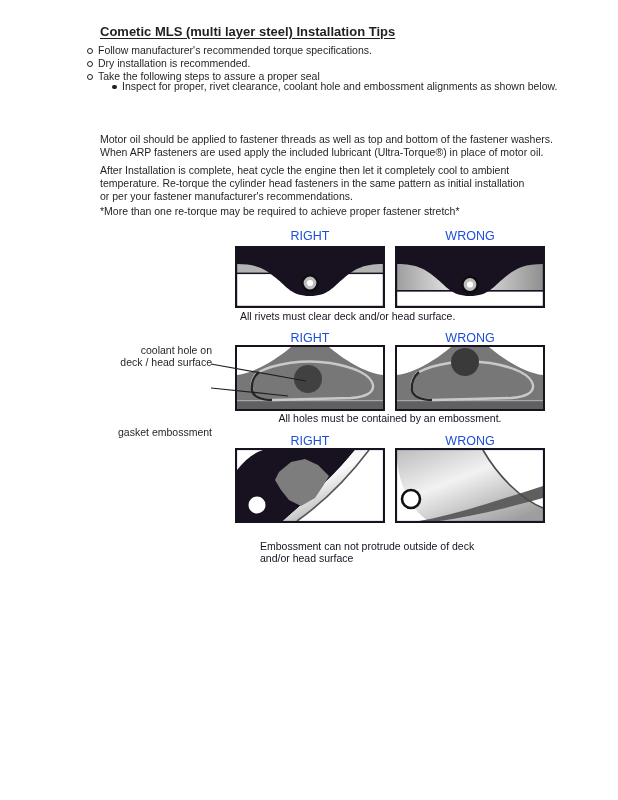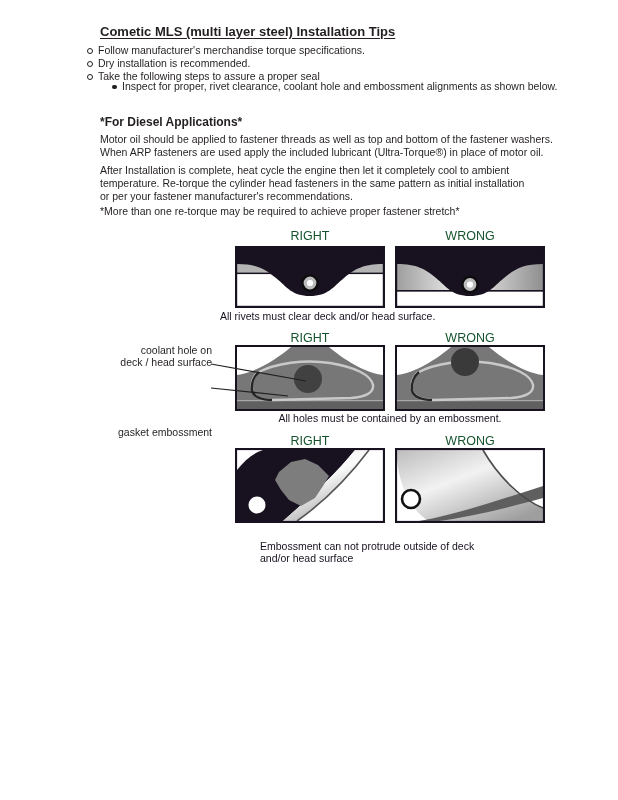--- a/index.html
+++ b/index.html
@@ -29,50 +29,49 @@
     background:#231f20; border-radius:50%;
   }
 
   .diesel-heading { left:100px; top:115px; font-size:12px; font-weight:bold; margin:0; }
   .para { left:100px; font-size:10.5px; }
   .para div { line-height:13px; white-space:nowrap; }
   .para-1 { top:133px; }
   .para-2 { top:164px; }
   .retorque-note { left:100px; top:205px; font-size:10.5px; white-space:nowrap; }
 
-  .rw-label { width:150px; text-align:center; font-size:12.5px; color:#14532d; }
+  .rw-label { width:150px; text-align:center; font-size:12.5px; color:#1d4ed8; }
   .diag-box { width:150px; }
   .diag-caption { font-size:10.5px; color:#18111f; }
   .caption-center { width:310px; text-align:center; }
 
   .callout { text-align:right; font-size:10.5px; line-height:11.5px; }
 
   .disclaimer { left:100px; top:571px; width:424px; font-size:6.3px; line-height:7.9px; }
   .disclaimer .dhead { font-weight:bold; margin-bottom:6px; font-size:6.5px; }
   .disclaimer p { margin:0 0 6.5px 0; }
 
   .footer-code { left:408px; top:757px; font-size:14px; }
 </style>
 </head>
 <body>
 
 <div class="sheet">
 
   <h1 class="abs page-title">Cometic MLS (multi layer steel) Installation Tips</h1>
 
   <ul class="abs tips">
-    <li>Follow manufacturer's merchandise torque specifications.</li>
+    <li>Follow manufacturer's recommended torque specifications.</li>
     <li>Dry installation is recommended.</li>
     <li>Take the following steps to assure a proper seal</li>
   </ul>
   <ul class="abs subtips">
     <li>Inspect for proper, rivet clearance, coolant hole and embossment alignments as shown below.</li>
   </ul>
 
-  <h2 class="abs diesel-heading">*For Diesel Applications*</h2>
 
   <div class="abs para para-1">
     <div>Motor oil should be applied to fastener threads as well as top and bottom of the fastener washers.</div>
     <div>When ARP fasteners are used apply the included lubricant (Ultra-Torque®) in place of motor oil.</div>
   </div>
 
   <div class="abs para para-2">
     <div>After Installation is complete, heat cycle the engine then let it completely cool to ambient</div>
     <div>temperature. Re-torque the cylinder head fasteners in the same pattern as initial installation</div>
     <div>or per your fastener manufacturer's recommendations.</div>
@@ -106,21 +105,21 @@
     <rect x="1" y="1" width="148" height="60" fill="#ffffff"></rect>
     <rect x="2" y="17" width="146" height="27" fill="url(#g1w)"></rect>
     <rect x="2" y="44" width="146" height="1.8" fill="#18111f"></rect>
     <rect x="2" y="45.8" width="146" height="14.2" fill="#ffffff"></rect>
     <path d="M2,2 H148 V18 C128,18 120,23 109,32 C98,41 93,50 75,50 C57,50 52,41 41,32 C30,23 22,18 2,18 Z" fill="#18111f"></path>
     <circle cx="75" cy="38.5" r="7.6" fill="#bdbdbd" stroke="#0d0d0d" stroke-width="2.4"></circle>
     <circle cx="75" cy="38.5" r="3.1" fill="#ffffff"></circle>
     <rect x="1" y="1" width="148" height="60" fill="none" stroke="#18111f" stroke-width="2.4"></rect>
   </svg>
 
-  <div class="abs diag-caption nowrap" style="left:220px; top:310px;text-align:right;">All rivets must clear deck and/or head surface.</div>
+  <div class="abs diag-caption nowrap" style="left:240px; top:310px;text-align:right;">All rivets must clear deck and/or head surface.</div>
 
   <div class="abs rw-label" style="left:235px; top:331px;">RIGHT</div>
   <div class="abs rw-label" style="left:395px; top:331px;">WRONG</div>
 
   <div class="abs callout" style="left:118px; top:345px; width:94px;">
     <div>coolant hole on</div>
     <div>deck / head surface</div>
   </div>
   <div class="abs callout" style="left:105px; top:379px; width:107px;margin-top:48px;">gasket embossment</div>
 

